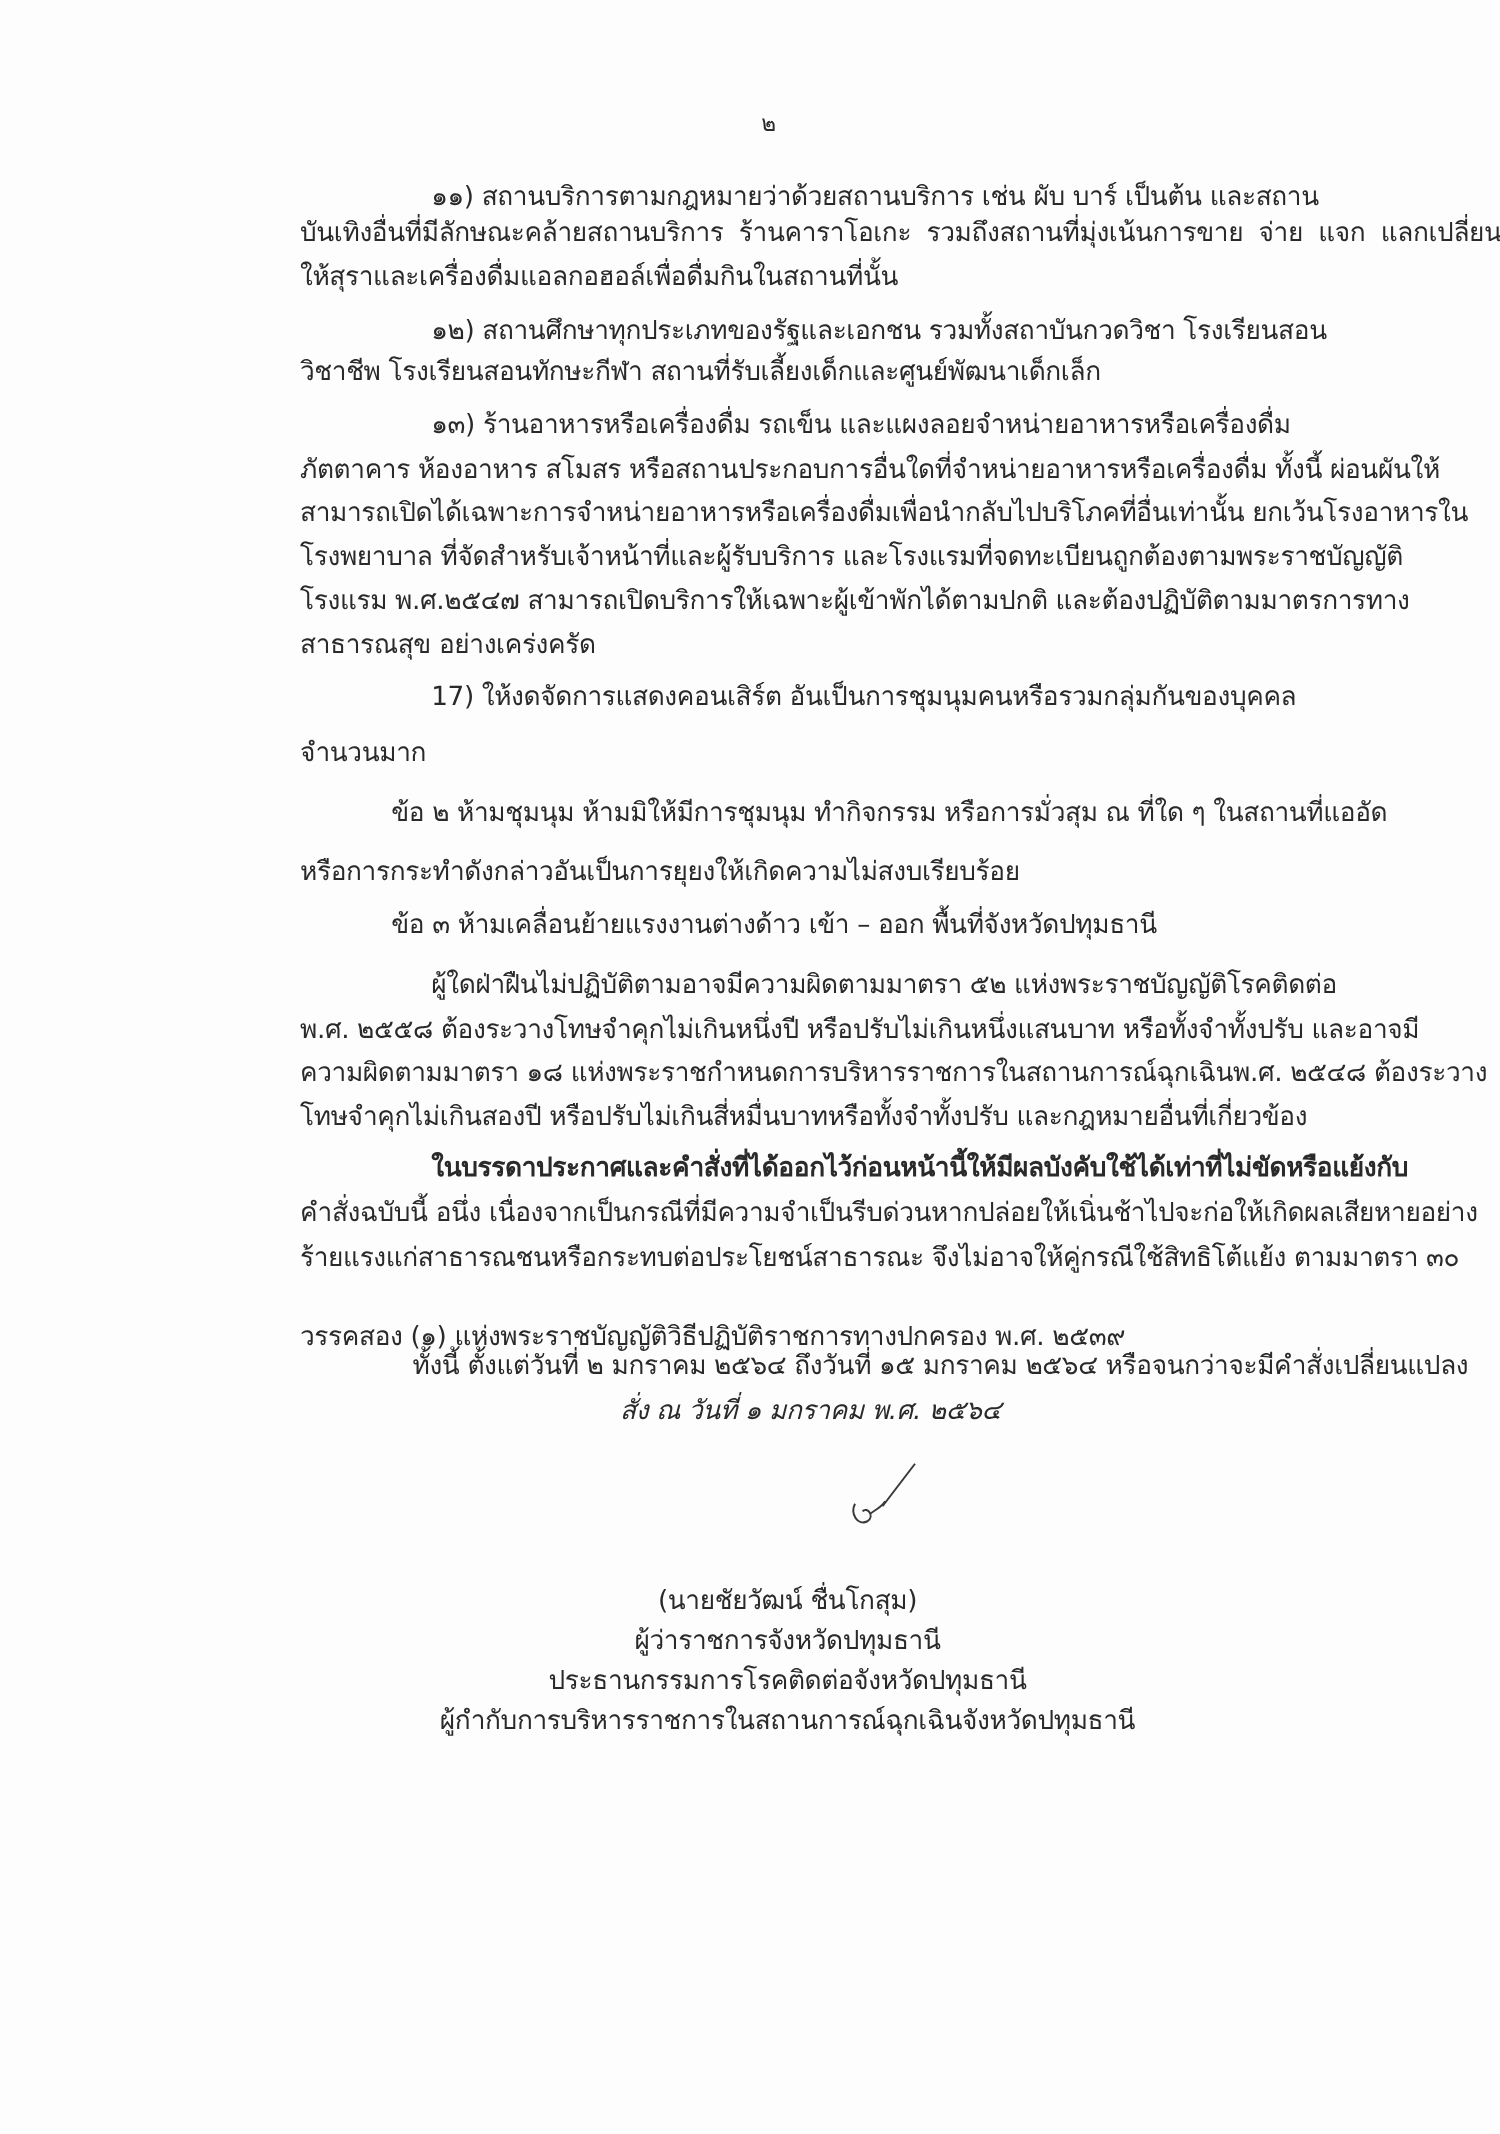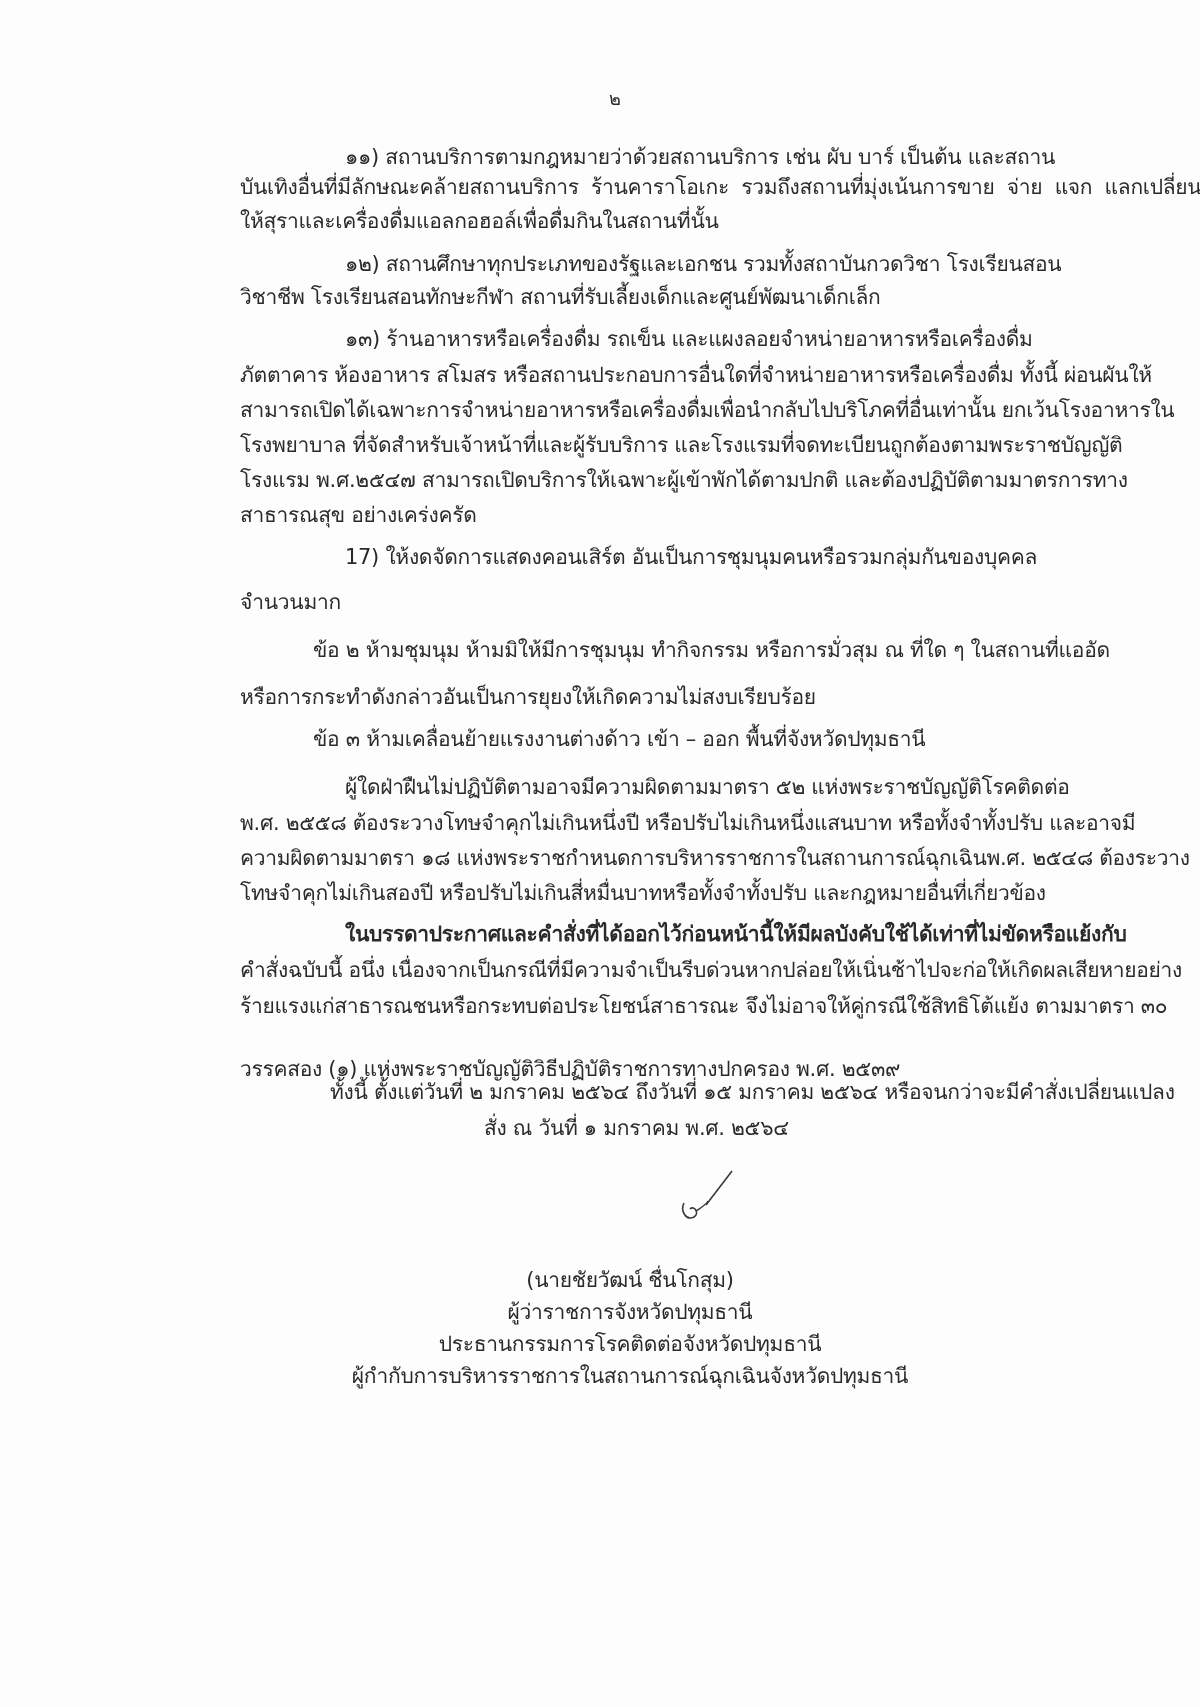--- a/index.html
+++ b/index.html
@@ -45,21 +45,21 @@
   <div class="line" style="left:240px; top:846px;">ความผิดตามมาตรา ๑๘ แห่งพระราชกำหนดการบริหารราชการในสถานการณ์ฉุกเฉินพ.ศ. ๒๕๔๘ ต้องระวาง</div>
   <div class="line" style="left:240px; top:881px;">โทษจำคุกไม่เกินสองปี หรือปรับไม่เกินสี่หมื่นบาทหรือทั้งจำทั้งปรับ  และกฎหมายอื่นที่เกี่ยวข้อง</div>
 
   <div class="line" style="left:345px; top:922px;font-weight:bold;">ในบรรดาประกาศและคำสั่งที่ได้ออกไว้ก่อนหน้านี้ให้มีผลบังคับใช้ได้เท่าที่ไม่ขัดหรือแย้งกับ</div>
   <div class="line" style="left:240px; top:958px;">คำสั่งฉบับนี้ อนึ่ง เนื่องจากเป็นกรณีที่มีความจำเป็นรีบด่วนหากปล่อยให้เนิ่นช้าไปจะก่อให้เกิดผลเสียหายอย่าง</div>
   <div class="line" style="left:240px; top:994px;">ร้ายแรงแก่สาธารณชนหรือกระทบต่อประโยชน์สาธารณะ จึงไม่อาจให้คู่กรณีใช้สิทธิโต้แย้ง ตามมาตรา ๓๐</div>
   <div class="line" style="left:240px; top:1057px;">วรรคสอง (๑) แห่งพระราชบัญญัติวิธีปฏิบัติราชการทางปกครอง พ.ศ. ๒๕๓๙</div>
 
   <div class="line" style="left:330px; top:1080px;">ทั้งนี้ ตั้งแต่วันที่ ๒ มกราคม ๒๕๖๔ ถึงวันที่ ๑๕ มกราคม ๒๕๖๔ หรือจนกว่าจะมีคำสั่งเปลี่ยนแปลง</div>
 
-  <div class="line" style="left:484px; top:1116px;">สั่ง ณ วันที่  ๑ มกราคม พ.ศ. ๒๕๖๔</div>
+  <div class="line" style="left:496px; top:1116px;font-style:italic;">สั่ง ณ วันที่  ๑ มกราคม พ.ศ. ๒๕๖๔</div>
 
   <svg class="signature" viewBox="0 0 80 60">
     <path d="M12 38 C8 46, 14 56, 22 52 C28 48, 22 40, 18 44" fill="none" stroke="#3a3a3a" stroke-width="1.6"></path>
     <path d="M24 46 C30 42, 34 40, 36 36" fill="none" stroke="#3a3a3a" stroke-width="1.4"></path>
     <path d="M34 40 L60 6" fill="none" stroke="#3a3a3a" stroke-width="1.6"></path>
   </svg>
 
   <div class="line center" style="left:430px; top:1268px; width:400px;">(นายชัยวัฒน์   ชื่นโกสุม)</div>
   <div class="line center" style="left:380px; top:1300px; width:500px;">ผู้ว่าราชการจังหวัดปทุมธานี</div>
   <div class="line center" style="left:330px; top:1332px; width:600px;">ประธานกรรมการโรคติดต่อจังหวัดปทุมธานี</div>

